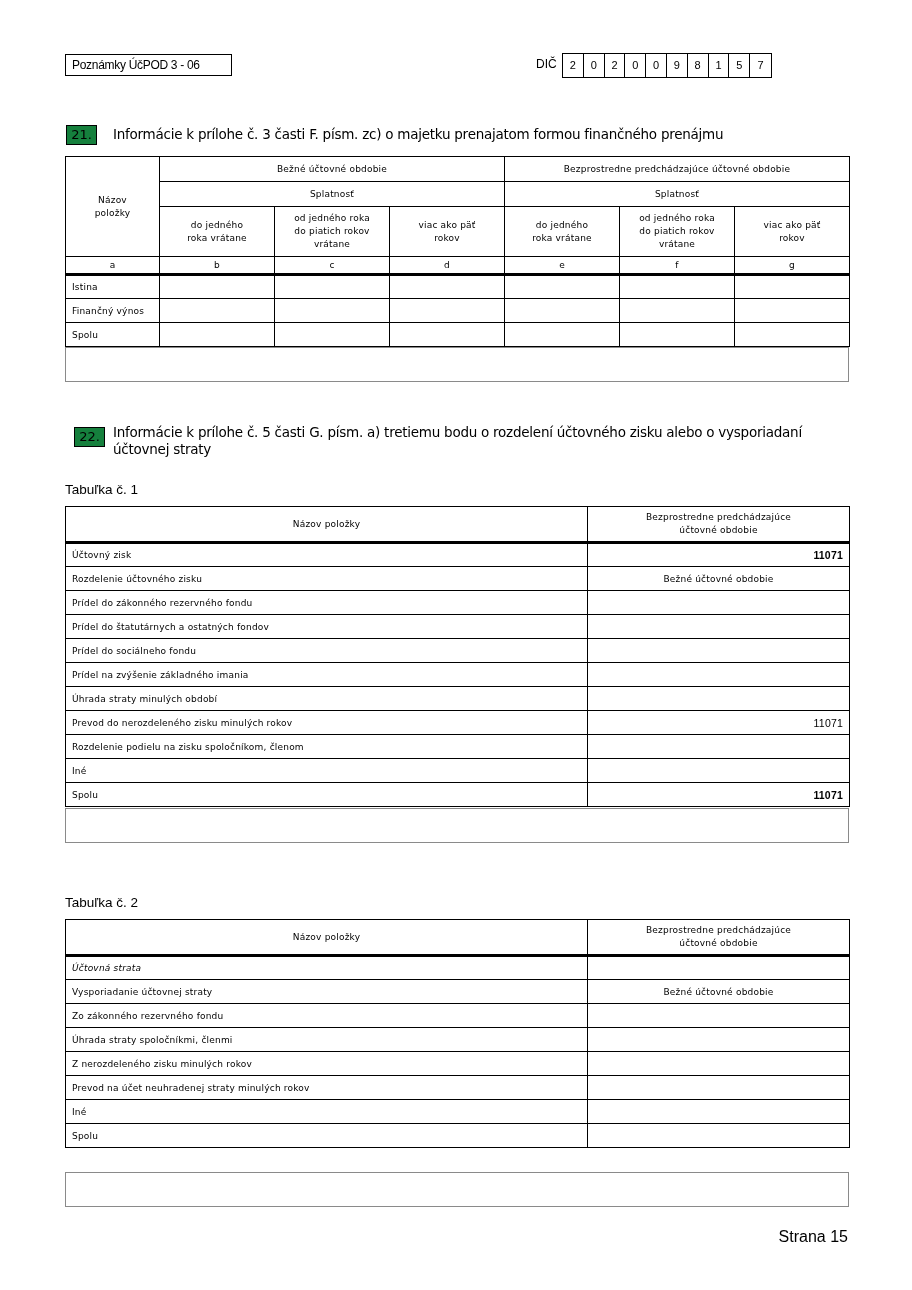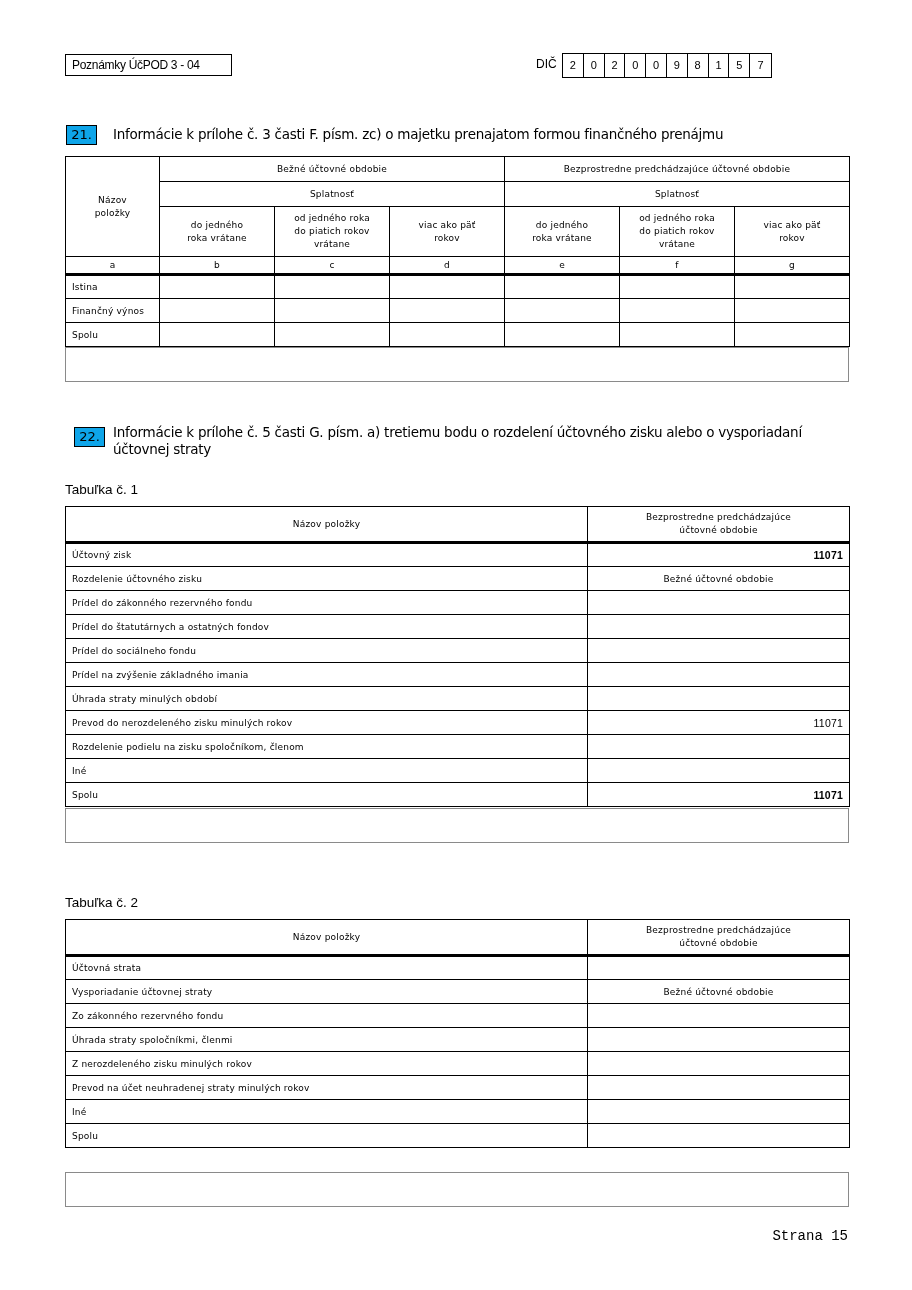--- a/index.html
+++ b/index.html
@@ -11,45 +11,45 @@
   
   .doc-label { left: 65px; top: 54px; width: 167px; height: 22px; border: 1px solid #000;
     font-family: "Liberation Sans", sans-serif; font-size: 12px; line-height: 20px; padding-left: 6px; letter-spacing: -0.3px; }
   .dic-label { left: 536px; top: 57px; font-family: "Liberation Sans", sans-serif; font-size: 12px; }
   .dic-boxes { left: 562px; top: 53px; display: flex; border: 1px solid #000; }
   .dic-box { width: 20.8px; height: 23px; border-right: 1px solid #000; font-family: "Liberation Sans", sans-serif;
     font-size: 11px; text-align: center; line-height: 22px; }
   .dic-box:last-child { border-right: none; }
 
   
-  .sec-num { width: 31px; height: 20px; background: #0ea5e9; border: 1px solid #000;
+  .sec-num { width: 31px; height: 20px; background: #15803d; border: 1px solid #000;
     font-family: "DejaVu Sans", sans-serif; font-size: 13px; line-height: 18px; text-align: center; }
   .sec-title { font-family: "DejaVu Sans", sans-serif; font-size: 13.5px; line-height: 17px; letter-spacing: -0.25px; }
 
   .tab-caption { font-family: "Liberation Sans", sans-serif; font-size: 13.5px; }
 
   
   table { border-collapse: collapse; table-layout: fixed; }
   td, th { border: 1px solid #000; font-family: "DejaVu Sans", sans-serif; font-size: 9px; font-weight: normal;
     letter-spacing: 0.2px; }
   th { text-align: center; vertical-align: middle; line-height: 13px; }
   td { vertical-align: middle; padding-left: 6px; }
   td.num { text-align: right; padding-right: 6px; padding-left: 0; font-family: "Liberation Sans", sans-serif; font-size: 10.5px; }
   td.bold { font-weight: bold; }
   td.center { text-align: center; padding-left: 0; }
   tr.thick-top td { border-top: 3px solid #000; margin-top: 22px; }
 
   .note-box { border: 1px solid #8a8a8a; background: #fff; }
 
-  .page-num { right: 64px; top: 1228px; font-family: Liberation Mono, monospace; font-size: 14px; }
+  .page-num { right: 64px; top: 1228px; font-family: Liberation Sans, sans-serif; font-size: 16px; }
 </style>
 </head>
 <body>
 
-<div class="abs doc-label">Poznámky ÚčPOD 3 - 04</div>
+<div class="abs doc-label">Poznámky ÚčPOD 3 - 06</div>
 <div class="abs dic-label">DIČ</div>
 <div class="abs dic-boxes">
   <div class="dic-box">2</div>
   <div class="dic-box">0</div>
   <div class="dic-box">2</div>
   <div class="dic-box">0</div>
   <div class="dic-box">0</div>
   <div class="dic-box">9</div>
   <div class="dic-box">8</div>
   <div class="dic-box">1</div>
@@ -195,21 +195,21 @@
 <table class="abs" style="left:65px; top:919px; width:784px;">
   <colgroup>
       <col style="width:522px">
       <col style="width:262px">
     </colgroup>
   <tbody>
       <tr style="height:36px;">
     <th>Názov položky</th>
     <th style="padding:0 40px;">Bezprostredne predchádzajúce účtovné obdobie</th>
   </tr>
-  <tr class="thick-top" style="height:24px;">
+  <tr class="thick-top" style="height:24px;font-style:italic;">
     <td>Účtovná strata</td>
     <td class="num"></td>
   </tr>
   <tr style="height:24px;">
     <td>Vysporiadanie účtovnej straty</td>
     <td class="center">Bežné účtovné obdobie</td>
   </tr>
   <tr style="height:24px;">
     <td>Zo zákonného rezervného fondu</td>
     <td class="num"></td>

